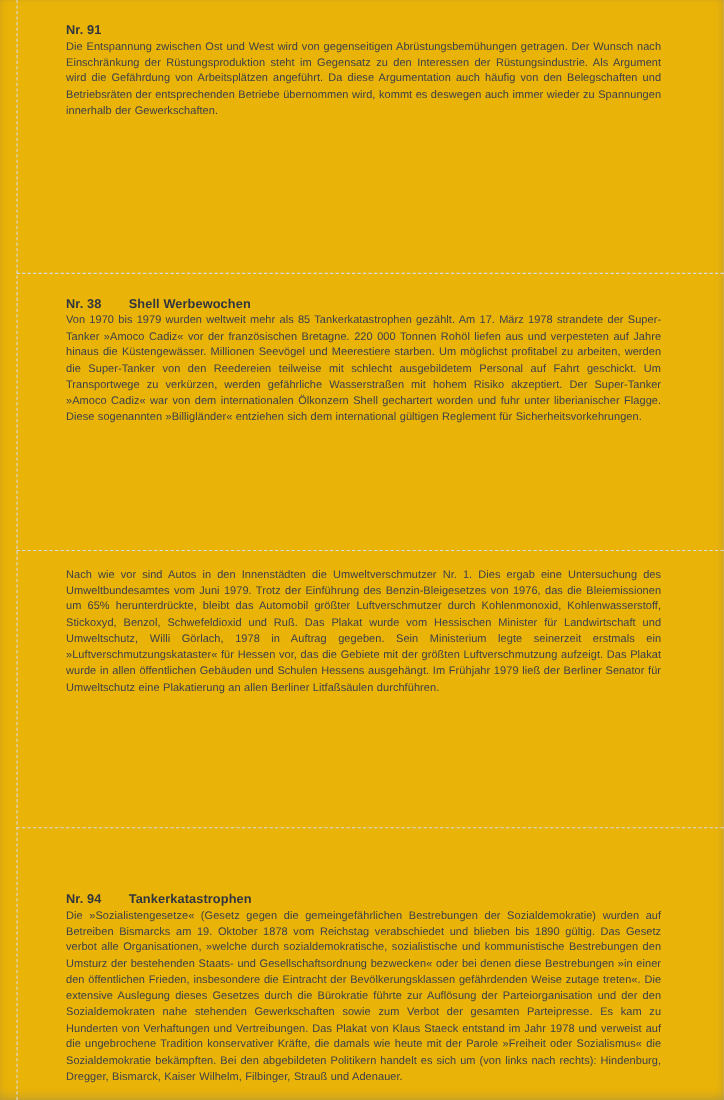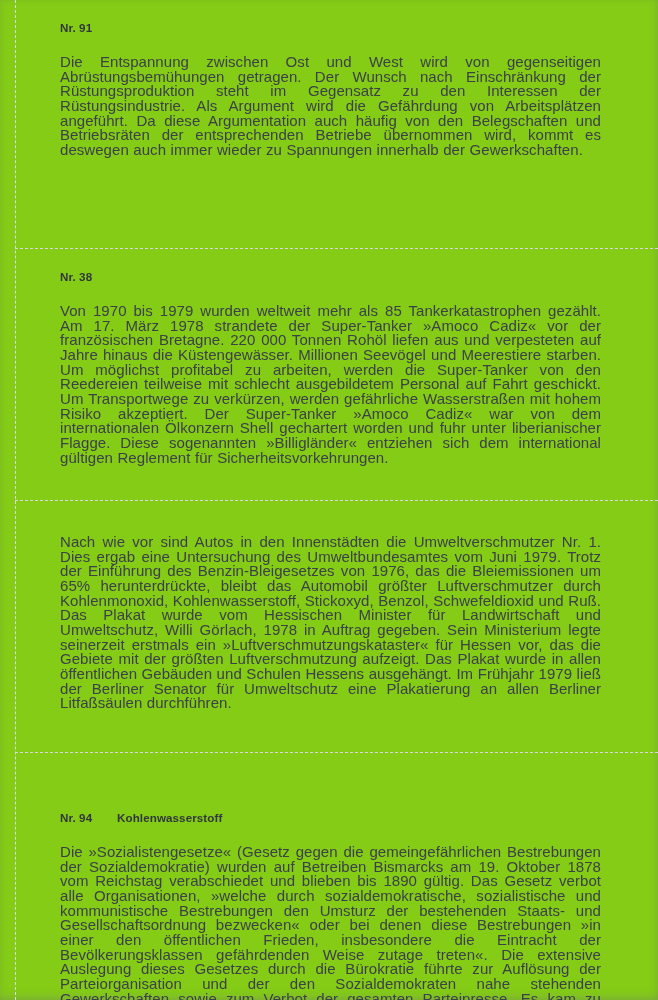--- a/index.html
+++ b/index.html
@@ -10,21 +10,21 @@
     width: 658px;
     height: 1000px;
     background: #e3e5e8;
     font-family: "Liberation Sans", "DejaVu Sans", sans-serif;
     overflow: hidden;
   }
   .scan {
     position: relative;
     width: 658px;
     height: 1000px;
-    background: #84cc16;
+    background: #eab308;
     box-shadow:
       inset -7px 0 9px -7px rgba(110,116,128,0.30),
       inset 0 -9px 10px -7px rgba(110,116,128,0.35),
       inset 7px 0 9px -7px rgba(110,116,128,0.18),
       inset 0 5px 7px -6px rgba(110,116,128,0.18);
   }
   
   .binding-line {
     position: absolute;
     left: 15px;
@@ -64,22 +64,22 @@
     color: #32363e;
     letter-spacing: 0.1px;
   }
   .entry-num {
     flex: 0 0 57px;
   }
   .entry-title {
     flex: 1 1 auto;
   }
   .entry-body {
-    margin: 20px 0 0 0;
-    font-size: 15px;
+    margin: 1px 0 0 0;
+    font-size: 10px;
     line-height: 14.65px;
     text-align: justify;
     letter-spacing: 0.05px;
     word-spacing: 0.3px;
     color: #3c4049;
     hyphens: auto;
     -webkit-hyphens: auto;
   }
 </style>
 </head>
@@ -94,28 +94,29 @@
   <section class="entry entry-1">
     <div class="entry-head">
       <span class="entry-num">Nr. 91</span>
     </div>
     <p class="entry-body">Die Entspannung zwischen Ost und West wird von gegenseitigen Abrüstungsbemühungen getragen. Der Wunsch nach Einschränkung der Rüstungsproduktion steht im Gegensatz zu den Interessen der Rüstungsindustrie. Als Argument wird die Gefährdung von Arbeitsplätzen angeführt. Da diese Argumentation auch häufig von den Belegschaften und Betriebsräten der entsprechenden Betriebe übernommen wird, kommt es deswegen auch immer wieder zu Spannungen innerhalb der Gewerkschaften.</p>
   </section>
 
   <section class="entry entry-2">
     <div class="entry-head">
       <span class="entry-num">Nr. 38</span>
+      <span class="entry-title">Shell Werbewochen</span>
     </div>
     <p class="entry-body">Von 1970 bis 1979 wurden weltweit mehr als 85 Tankerkatastrophen gezählt. Am 17. März 1978 strandete der Super-Tanker »Amoco Cadiz« vor der französischen Bretagne. 220 000 Tonnen Rohöl liefen aus und verpesteten auf Jahre hinaus die Küstengewässer. Millionen Seevögel und Meerestiere starben. Um möglichst profitabel zu arbeiten, werden die Super-Tanker von den Reedereien teilweise mit schlecht ausgebildetem Personal auf Fahrt geschickt. Um Transportwege zu verkürzen, werden gefährliche Wasserstraßen mit hohem Risiko akzeptiert. Der Super-Tanker »Amoco Cadiz« war von dem internationalen Ölkonzern Shell gechartert worden und fuhr unter liberianischer Flagge. Diese sogenannten »Billigländer« entziehen sich dem international gültigen Reglement für Sicherheitsvorkehrungen.</p>
   </section>
 
   <section class="entry entry-3">
     <p class="entry-body">Nach wie vor sind Autos in den Innenstädten die Umweltverschmutzer Nr. 1. Dies ergab eine Untersuchung des Umweltbundesamtes vom Juni 1979. Trotz der Einführung des Benzin-Bleigesetzes von 1976, das die Bleiemissionen um 65% herunterdrückte, bleibt das Automobil größter Luftverschmutzer durch Kohlenmonoxid, Kohlenwasserstoff, Stickoxyd, Benzol, Schwefeldioxid und Ruß. Das Plakat wurde vom Hessischen Minister für Landwirtschaft und Umweltschutz, Willi Görlach, 1978 in Auftrag gegeben. Sein Ministerium legte seinerzeit erstmals ein »Luftverschmutzungskataster« für Hessen vor, das die Gebiete mit der größten Luftverschmutzung aufzeigt. Das Plakat wurde in allen öffentlichen Gebäuden und Schulen Hessens ausgehängt. Im Frühjahr 1979 ließ der Berliner Senator für Umweltschutz eine Plakatierung an allen Berliner Litfaßsäulen durchführen.</p>
   </section>
 
   <section class="entry entry-4">
     <div class="entry-head">
       <span class="entry-num">Nr. 94</span>
-      <span class="entry-title">Kohlenwasserstoff</span>
+      <span class="entry-title">Tankerkatastrophen</span>
     </div>
     <p class="entry-body">Die »Sozialistengesetze« (Gesetz gegen die gemeingefährlichen Bestrebungen der Sozialdemokratie) wurden auf Betreiben Bismarcks am 19. Oktober 1878 vom Reichstag verabschiedet und blieben bis 1890 gültig. Das Gesetz verbot alle Organisationen, »welche durch sozialdemokratische, sozialistische und kommunistische Bestrebungen den Umsturz der bestehenden Staats- und Gesellschaftsordnung bezwecken« oder bei denen diese Bestrebungen »in einer den öffentlichen Frieden, insbesondere die Eintracht der Bevölkerungsklassen gefährdenden Weise zutage treten«. Die extensive Auslegung dieses Gesetzes durch die Bürokratie führte zur Auflösung der Parteiorganisation und der den Sozialdemokraten nahe stehenden Gewerkschaften sowie zum Verbot der gesamten Parteipresse. Es kam zu Hunderten von Verhaftungen und Vertreibungen. Das Plakat von Klaus Staeck entstand im Jahr 1978 und verweist auf die ungebrochene Tradition konservativer Kräfte, die damals wie heute mit der Parole »Freiheit oder Sozialismus« die Sozialdemokratie bekämpften. Bei den abgebildeten Politikern handelt es sich um (von links nach rechts): Hindenburg, Dregger, Bismarck, Kaiser Wilhelm, Filbinger, Strauß und Adenauer.</p>
   </section>
 </div>
 
 </body></html>

